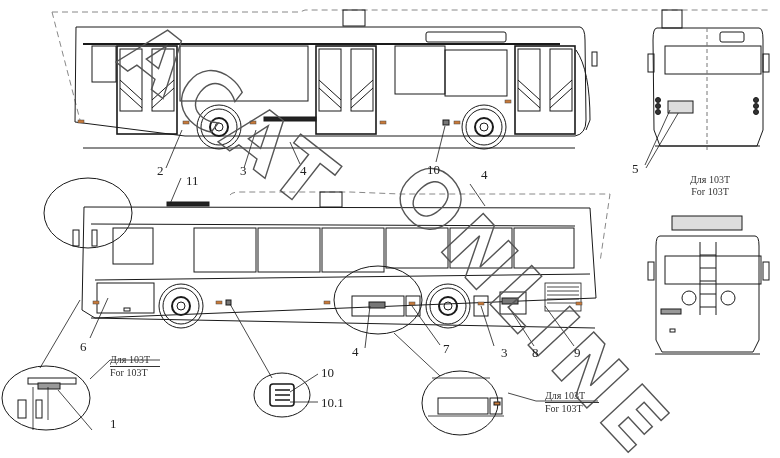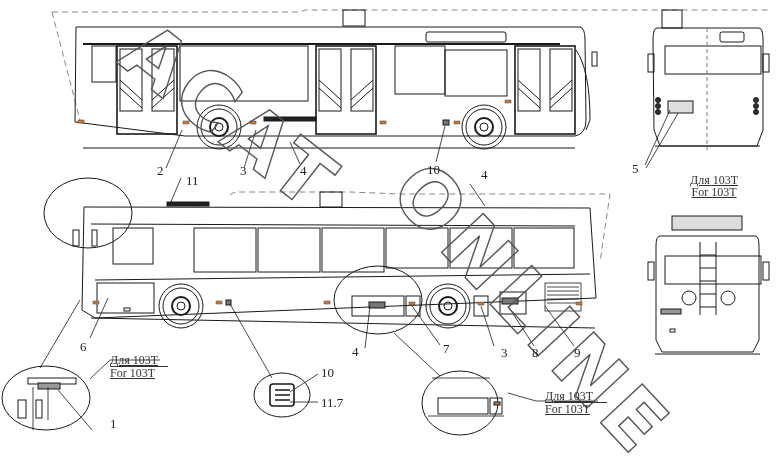--- a/index.html
+++ b/index.html
@@ -1,19 +1,19 @@
 <!DOCTYPE html>
 <html><head>
 <meta charset="utf-8">
 <style>
   html,body{margin:0;padding:0;background:#ffffff;}
   body{width:780px;height:458px;overflow:hidden;position:relative;font-family:"Liberation Serif",serif;}
   svg{position:absolute;left:0;top:0;}
   .lbl{position:absolute;font-size:13px;color:#222;line-height:1;font-family:"Liberation Serif",serif;}
-  .note{position:absolute;font-size:12px;color:#333;line-height:12px;font-family:"Liberation Serif",serif;white-space:nowrap;text-decoration:underline;}
+  .note{position:absolute;font-size:10px;color:#333;line-height:12px;font-family:"Liberation Serif",serif;white-space:nowrap;}
   .wm{position:absolute;font-family:"DejaVu Sans",sans-serif;font-weight:bold;color:transparent;-webkit-text-stroke:1.4px #555;font-size:78px;letter-spacing:6px;transform-origin:left top;pointer-events:none;}
 </style>
 </head>
 <body>
 
 <svg width="780" height="458" viewBox="0 0 780 458" fill="none" stroke="#1a1a1a" stroke-width="1">
 
   <g>
     <path d="M52 12 L300 12 L305 10 L770 10" stroke="#888" stroke-dasharray="6 4"></path>
     <path d="M52 12 L80 120" stroke="#888" stroke-dasharray="6 4"></path>
@@ -223,21 +223,21 @@
 <span class="lbl" style="left:632px;top:162px;">5</span>
 <span class="lbl" style="left:186px;top:174px;">11</span>
 <span class="lbl" style="left:481px;top:168px;">4</span>
 <span class="lbl" style="left:80px;top:340px;">6</span>
 <span class="lbl" style="left:352px;top:345px;">4</span>
 <span class="lbl" style="left:443px;top:342px;">7</span>
 <span class="lbl" style="left:501px;top:346px;">3</span>
 <span class="lbl" style="left:532px;top:346px;">8</span>
 <span class="lbl" style="left:574px;top:346px;">9</span>
 <span class="lbl" style="left:321px;top:366px;">10</span>
-<span class="lbl" style="left:321px;top:396px;">11.7</span>
+<span class="lbl" style="left:321px;top:396px;">10.1</span>
 <span class="lbl" style="left:110px;top:417px;">1</span>
 
 <div class="note" style="left:690px;top:174px;text-align:center;">
   <div>Для 103Т</div>
   <div>For 103T</div>
 </div>
 <div class="note" style="left:110px;top:354px;">
   <div style="border-bottom:1px solid #333;padding-right:10px;">Для 103Т</div>
   <div>For 103T</div>
 </div>

